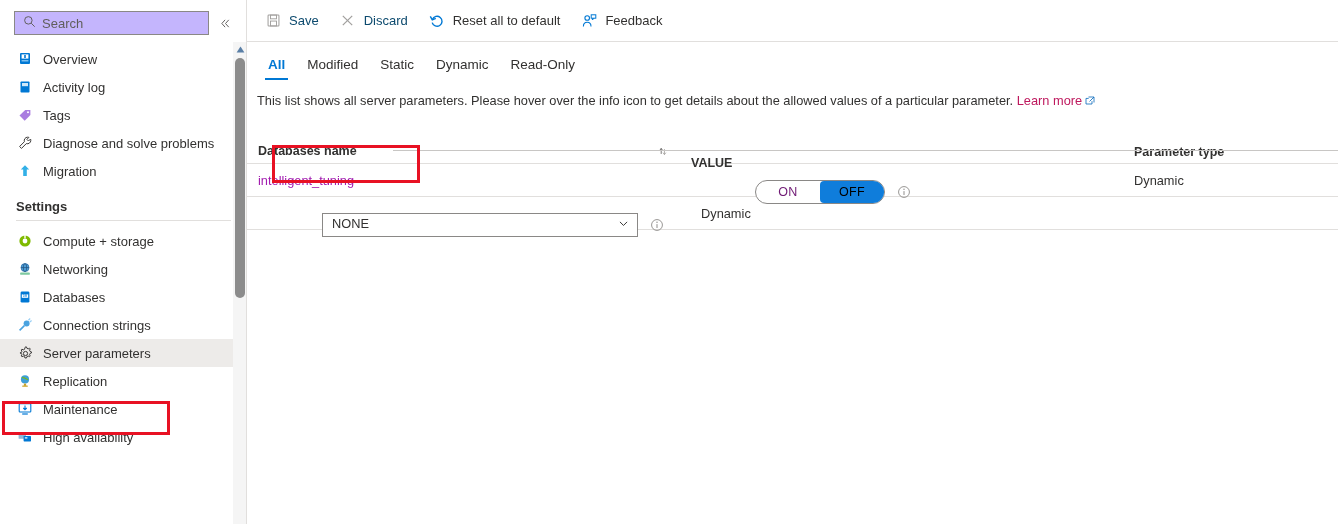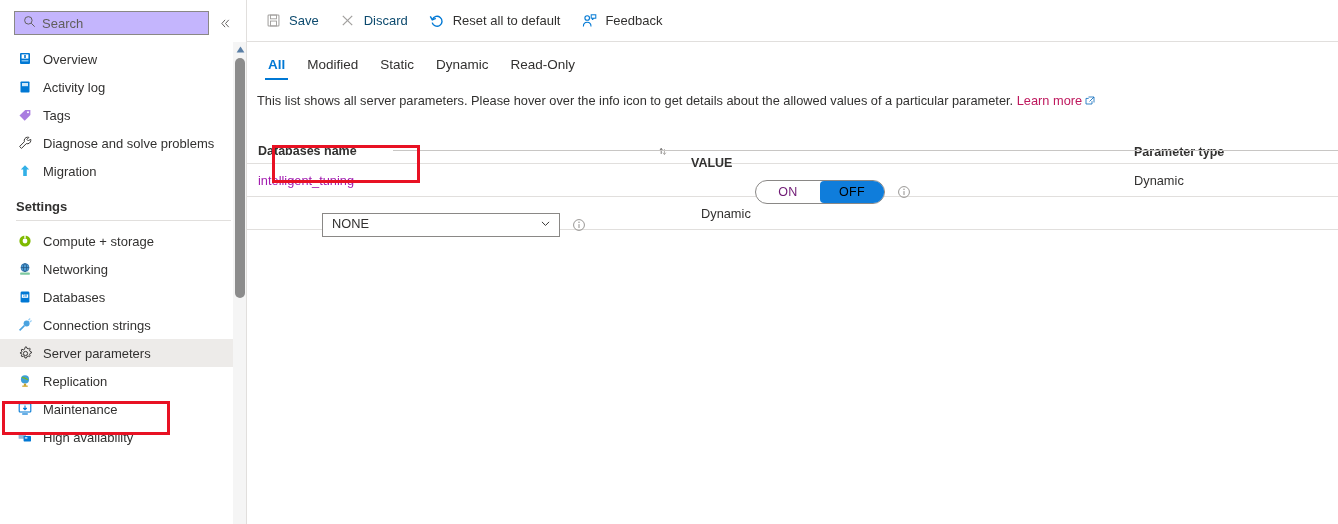--- a/index.html
+++ b/index.html
@@ -355,21 +355,21 @@
     cursor: pointer;
   }
   .val-wrap {
     display: flex;
     align-items: center;
   }
   .val-gap { width: 64px; flex: 0 0 64px; }
   .val-gap2 { width: 12px; flex: 0 0 12px; }
 
   .dropdown {
-    width: 238px;
+    width: 316px;
     height: 24px;
     border: 1px solid #8a8886;
     box-sizing: border-box;
     background: #fff;
     display: flex;
     align-items: center;
     padding: 0 7px 0 9px;
     cursor: pointer;
   }
   .dropdown .dv {

